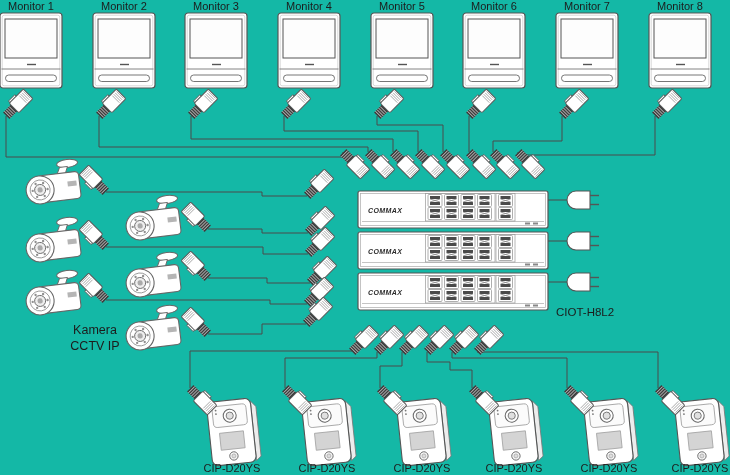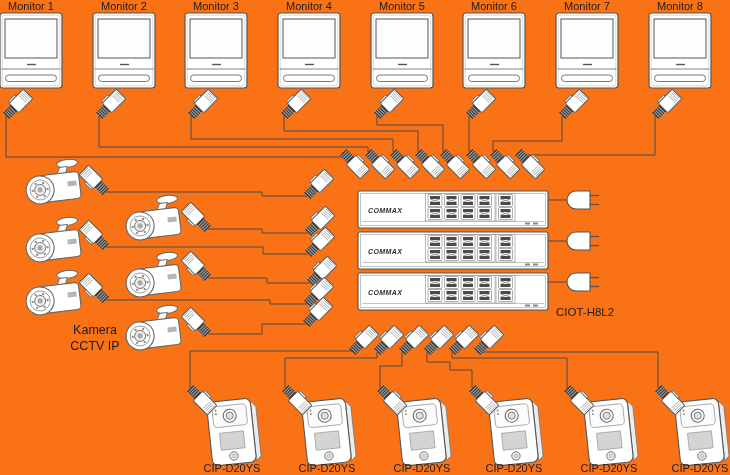--- a/index.html
+++ b/index.html
@@ -1,16 +1,16 @@
 <!DOCTYPE html>
 <html><head>
 <meta charset="utf-8">
 <style>
   html,body{margin:0;padding:0;background:#fff;}
-  .stage{position:relative;width:730px;height:475px;background:#f97316;overflow:hidden;
+  .stage{position:relative;width:730px;height:475px;background:#14b8a6;overflow:hidden;
          font-family:"Liberation Sans",sans-serif;}
   svg{display:block;}
   .lbl{font-family:"Liberation Sans",sans-serif;font-size:11px;fill:#1c1c1c;}
   .lbl-lg{font-family:"Liberation Sans",sans-serif;font-size:12.5px;fill:#1c1c1c;}
   .model{font-family:"Liberation Sans",sans-serif;font-size:11.5px;fill:#1c1c1c;}
   .brand{font-family:"Liberation Sans",sans-serif;font-size:7px;font-weight:bold;
          font-style:italic;letter-spacing:.4px;fill:#2b2b2b;}
   .wire{fill:none;stroke-width:1;}
 </style>
 </head>

